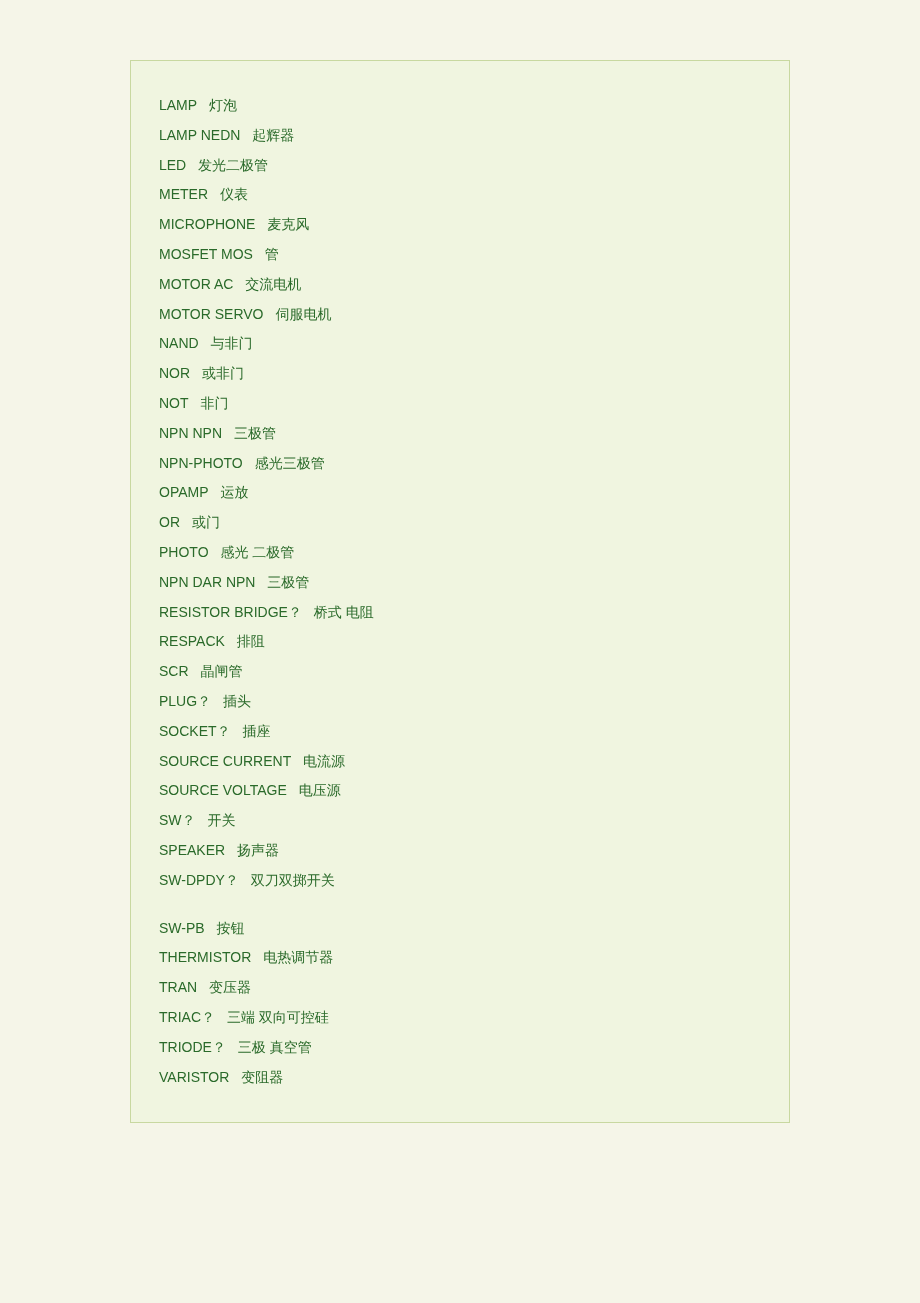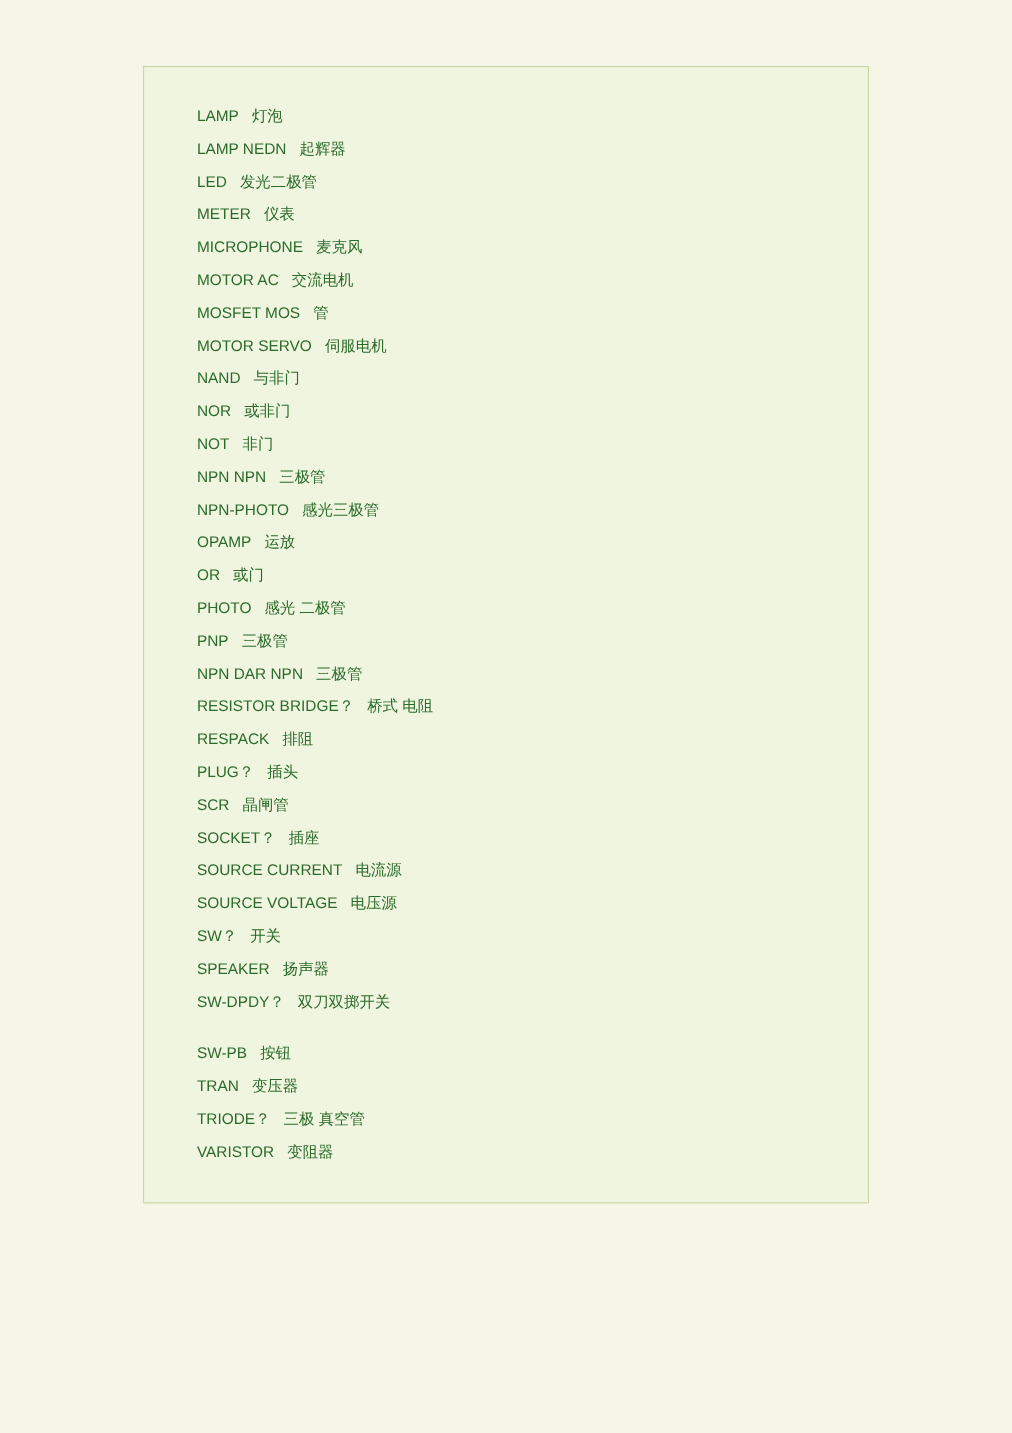--- a/index.html
+++ b/index.html
@@ -22,21 +22,21 @@
       min-height: 1303px;
       background-color: #f5f5e8;
       padding: 60px 0;
     }
 
     .content-box {
       margin: 0 auto;
       width: 660px;
       background-color: #f0f5e0;
       border: 1px solid #c8d8a0;
-      padding: 30px 30px 30px 48px;
+      padding: 30px 30px 30px 28px;
     }
 
     .term-row {
       padding: 3px 0;
       line-height: 1.7;
       color: #2a6a2a;
       font-size: 14px;
     }
 
     .term-row .en {
@@ -56,42 +56,43 @@
 </head>
 <body>
 
 <div class="page-container">
   <div class="content-box" id="term-list">
   <div class="term-row"><span class="en">LAMP</span><span class="cn">   灯泡</span></div>
       <div class="term-row"><span class="en">LAMP NEDN</span><span class="cn">   起辉器</span></div>
       <div class="term-row"><span class="en">LED</span><span class="cn">   发光二极管</span></div>
       <div class="term-row"><span class="en">METER</span><span class="cn">   仪表</span></div>
       <div class="term-row"><span class="en">MICROPHONE</span><span class="cn">   麦克风</span></div>
+      <div class="term-row"><span class="en">MOSFET MOS</span><span class="cn">   管</span></div>
       <div class="term-row"><span class="en">MOTOR AC</span><span class="cn">   交流电机</span></div>
-      <div class="term-row"><span class="en">MOSFET MOS</span><span class="cn">   管</span></div>
       <div class="term-row"><span class="en">MOTOR SERVO</span><span class="cn">   伺服电机</span></div>
       <div class="term-row"><span class="en">NAND</span><span class="cn">   与非门</span></div>
       <div class="term-row"><span class="en">NOR</span><span class="cn">   或非门</span></div>
       <div class="term-row"><span class="en">NOT</span><span class="cn">   非门</span></div>
       <div class="term-row"><span class="en">NPN NPN</span><span class="cn">   三极管</span></div>
       <div class="term-row"><span class="en">NPN-PHOTO</span><span class="cn">   感光三极管</span></div>
       <div class="term-row"><span class="en">OPAMP</span><span class="cn">   运放</span></div>
       <div class="term-row"><span class="en">OR</span><span class="cn">   或门</span></div>
       <div class="term-row"><span class="en">PHOTO</span><span class="cn">   感光 二极管</span></div>
-      <div class="term-row"><span class="en">PNP</span><span class="cn">   三极管</span></div>
       <div class="term-row"><span class="en">NPN DAR NPN</span><span class="cn">   三极管</span></div>
       <div class="term-row"><span class="en">RESISTOR BRIDGE？</span><span class="cn">   桥式 电阻</span></div>
       <div class="term-row"><span class="en">RESPACK</span><span class="cn">   排阻</span></div>
+      <div class="term-row"><span class="en">SCR</span><span class="cn">   晶闸管</span></div>
       <div class="term-row"><span class="en">PLUG？</span><span class="cn">   插头</span></div>
-      <div class="term-row"><span class="en">SCR</span><span class="cn">   晶闸管</span></div>
       <div class="term-row"><span class="en">SOCKET？</span><span class="cn">   插座</span></div>
       <div class="term-row"><span class="en">SOURCE CURRENT</span><span class="cn">   电流源</span></div>
       <div class="term-row"><span class="en">SOURCE VOLTAGE</span><span class="cn">   电压源</span></div>
       <div class="term-row"><span class="en">SW？</span><span class="cn">   开关</span></div>
       <div class="term-row"><span class="en">SPEAKER</span><span class="cn">   扬声器</span></div>
       <div class="term-row"><span class="en">SW-DPDY？</span><span class="cn">   双刀双掷开关</span></div>
       <div class="spacer"></div>
       <div class="term-row"><span class="en">SW-PB</span><span class="cn">   按钮</span></div>
+      <div class="term-row"><span class="en">THERMISTOR</span><span class="cn">   电热调节器</span></div>
       <div class="term-row"><span class="en">TRAN</span><span class="cn">   变压器</span></div>
+      <div class="term-row"><span class="en">TRIAC？</span><span class="cn">   三端 双向可控硅</span></div>
       <div class="term-row"><span class="en">TRIODE？</span><span class="cn">   三极 真空管</span></div>
       <div class="term-row"><span class="en">VARISTOR</span><span class="cn">   变阻器</span></div>
     </div>
 </div>
 
 </body></html>

